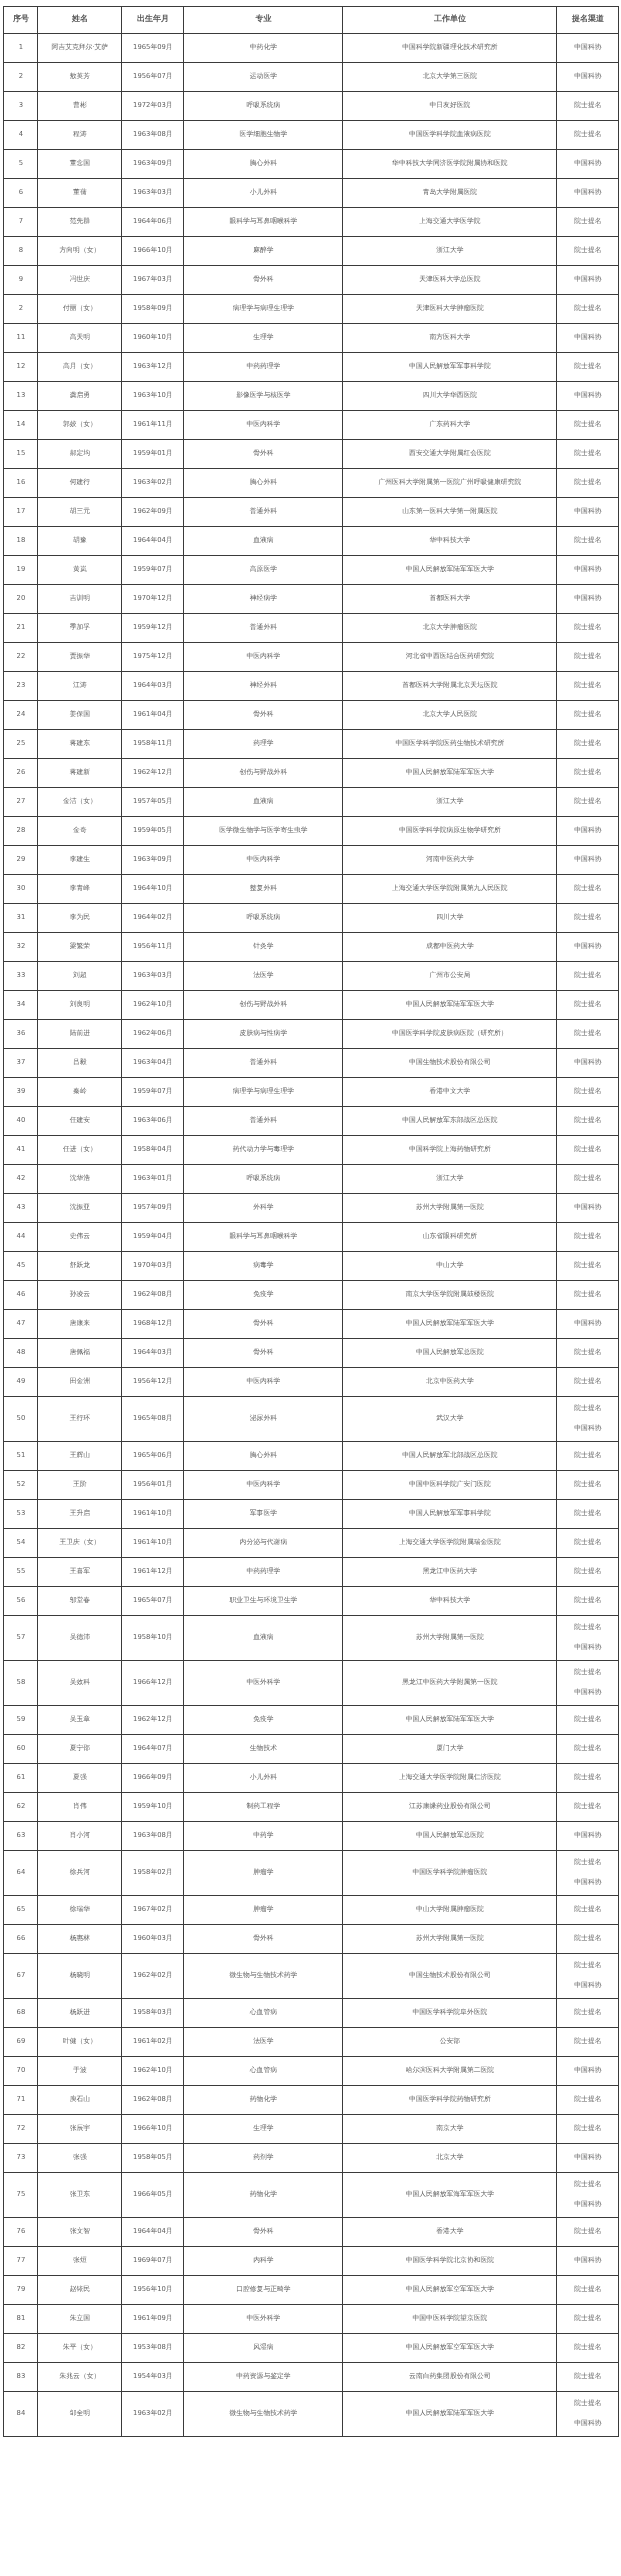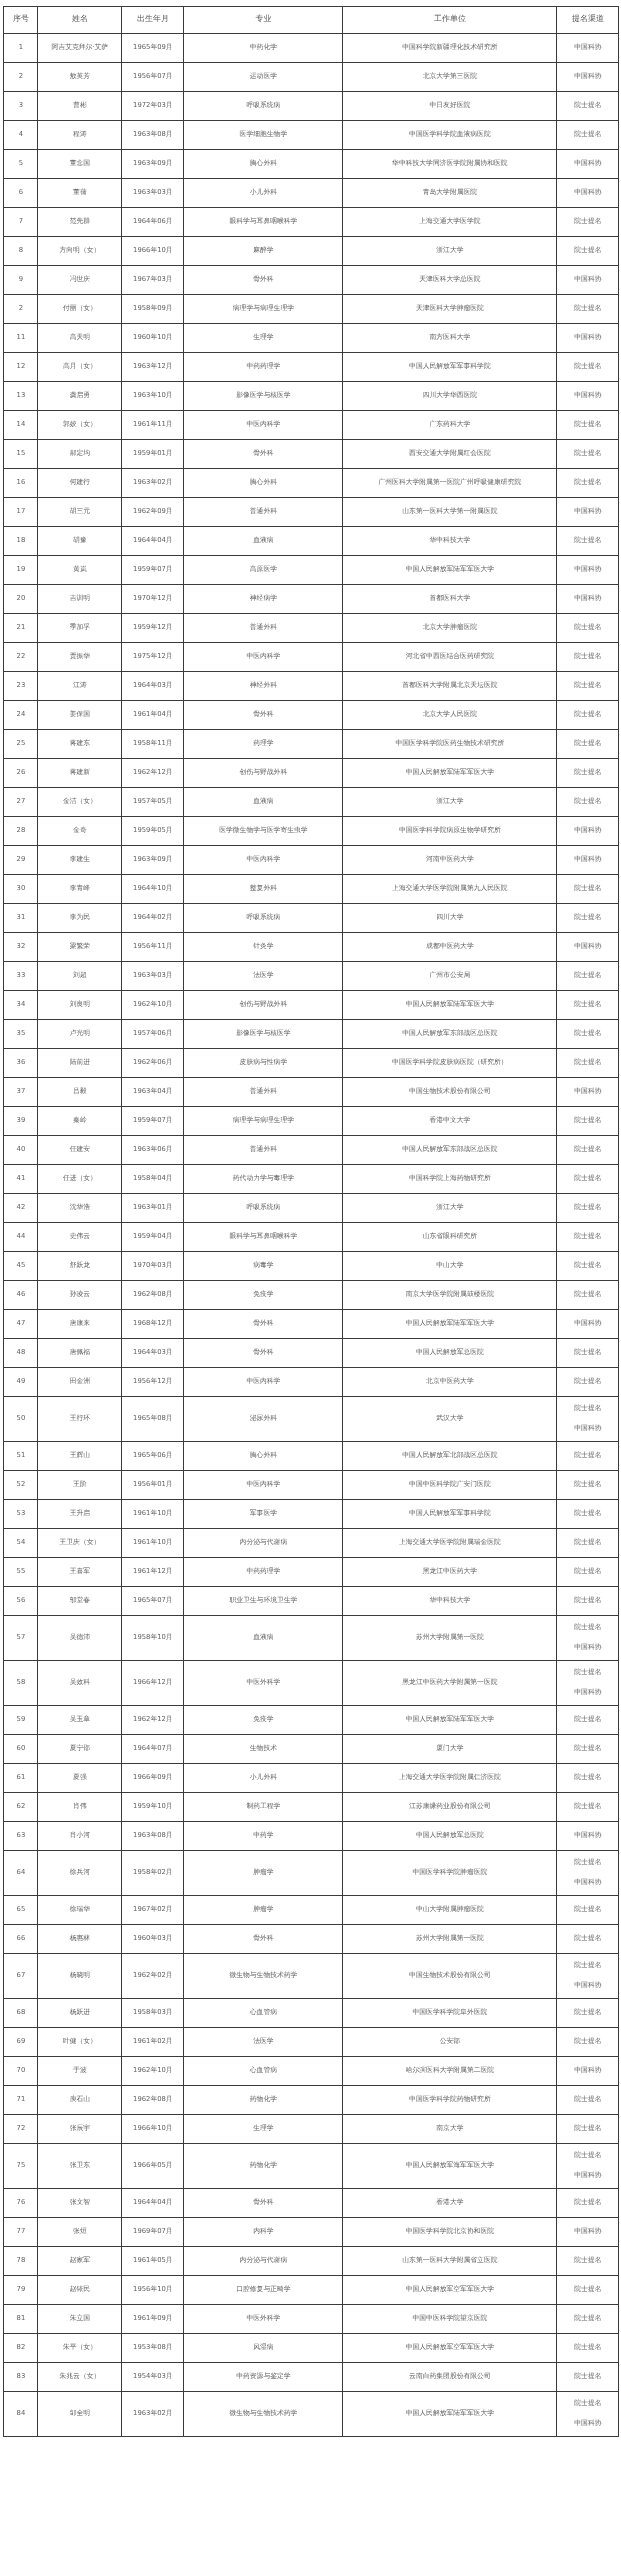--- a/index.html
+++ b/index.html
@@ -32,20 +32,21 @@
     padding: 1.1px 2.8px;
     word-break: break-all;
     overflow: hidden;
   }
   table.roster thead tr {
     height: 27px;
   }
   table.roster th {
     font-size: 8px;
     color: #565656;
+    font-weight: bold;
   }
   table.roster tbody tr {
     height: 29px;
   }
   table.roster tbody tr.tall {
     height: 45px;
   }
   td.channel-cell .ch + .ch {
     margin-top: 9px;
   }
@@ -408,30 +409,20 @@
           <td>34</td>
           <td>刘良明</td>
           <td>1962年10月</td>
           <td>创伤与野战外科</td>
           <td>中国人民解放军陆军军医大学</td>
           <td class="channel-cell">
             <div class="ch">院士提名</div>
           </td>
         </tr>
         <tr>
-          <td>35</td>
-          <td>卢光明</td>
-          <td>1957年06月</td>
-          <td>影像医学与核医学</td>
-          <td>中国人民解放军东部战区总医院</td>
-          <td class="channel-cell">
-            <div class="ch">院士提名</div>
-          </td>
-        </tr>
-        <tr>
           <td>36</td>
           <td>陆前进</td>
           <td>1962年06月</td>
           <td>皮肤病与性病学</td>
           <td>中国医学科学院皮肤病医院（研究所）</td>
           <td class="channel-cell">
             <div class="ch">院士提名</div>
           </td>
         </tr>
         <tr>
@@ -475,20 +466,30 @@
           </td>
         </tr>
         <tr>
           <td>42</td>
           <td>沈华浩</td>
           <td>1963年01月</td>
           <td>呼吸系统病</td>
           <td>浙江大学</td>
           <td class="channel-cell">
             <div class="ch">院士提名</div>
+          </td>
+        </tr>
+        <tr>
+          <td>43</td>
+          <td>沈振亚</td>
+          <td>1957年09月</td>
+          <td>外科学</td>
+          <td>苏州大学附属第一医院</td>
+          <td class="channel-cell">
+            <div class="ch">中国科协</div>
           </td>
         </tr>
         <tr>
           <td>44</td>
           <td>史伟云</td>
           <td>1959年04月</td>
           <td>眼科学与耳鼻咽喉科学</td>
           <td>山东省眼科研究所</td>
           <td class="channel-cell">
             <div class="ch">院士提名</div>
@@ -772,20 +773,30 @@
         <tr>
           <td>72</td>
           <td>张辰宇</td>
           <td>1966年10月</td>
           <td>生理学</td>
           <td>南京大学</td>
           <td class="channel-cell">
             <div class="ch">院士提名</div>
           </td>
         </tr>
+        <tr>
+          <td>73</td>
+          <td>张强</td>
+          <td>1958年05月</td>
+          <td>药剂学</td>
+          <td>北京大学</td>
+          <td class="channel-cell">
+            <div class="ch">中国科协</div>
+          </td>
+        </tr>
         <tr class="tall">
           <td>75</td>
           <td>张卫东</td>
           <td>1966年05月</td>
           <td>药物化学</td>
           <td>中国人民解放军海军军医大学</td>
           <td class="channel-cell">
             <div class="ch">院士提名</div>
             <div class="ch">中国科协</div>
           </td>
@@ -804,30 +815,20 @@
           <td>77</td>
           <td>张烜</td>
           <td>1969年07月</td>
           <td>内科学</td>
           <td>中国医学科学院北京协和医院</td>
           <td class="channel-cell">
             <div class="ch">中国科协</div>
           </td>
         </tr>
         <tr>
-          <td>78</td>
-          <td>赵家军</td>
-          <td>1961年05月</td>
-          <td>内分泌与代谢病</td>
-          <td>山东第一医科大学附属省立医院</td>
-          <td class="channel-cell">
-            <div class="ch">院士提名</div>
-          </td>
-        </tr>
-        <tr>
           <td>79</td>
           <td>赵铱民</td>
           <td>1956年10月</td>
           <td>口腔修复与正畸学</td>
           <td>中国人民解放军空军军医大学</td>
           <td class="channel-cell">
             <div class="ch">院士提名</div>
           </td>
         </tr>
         <tr>

